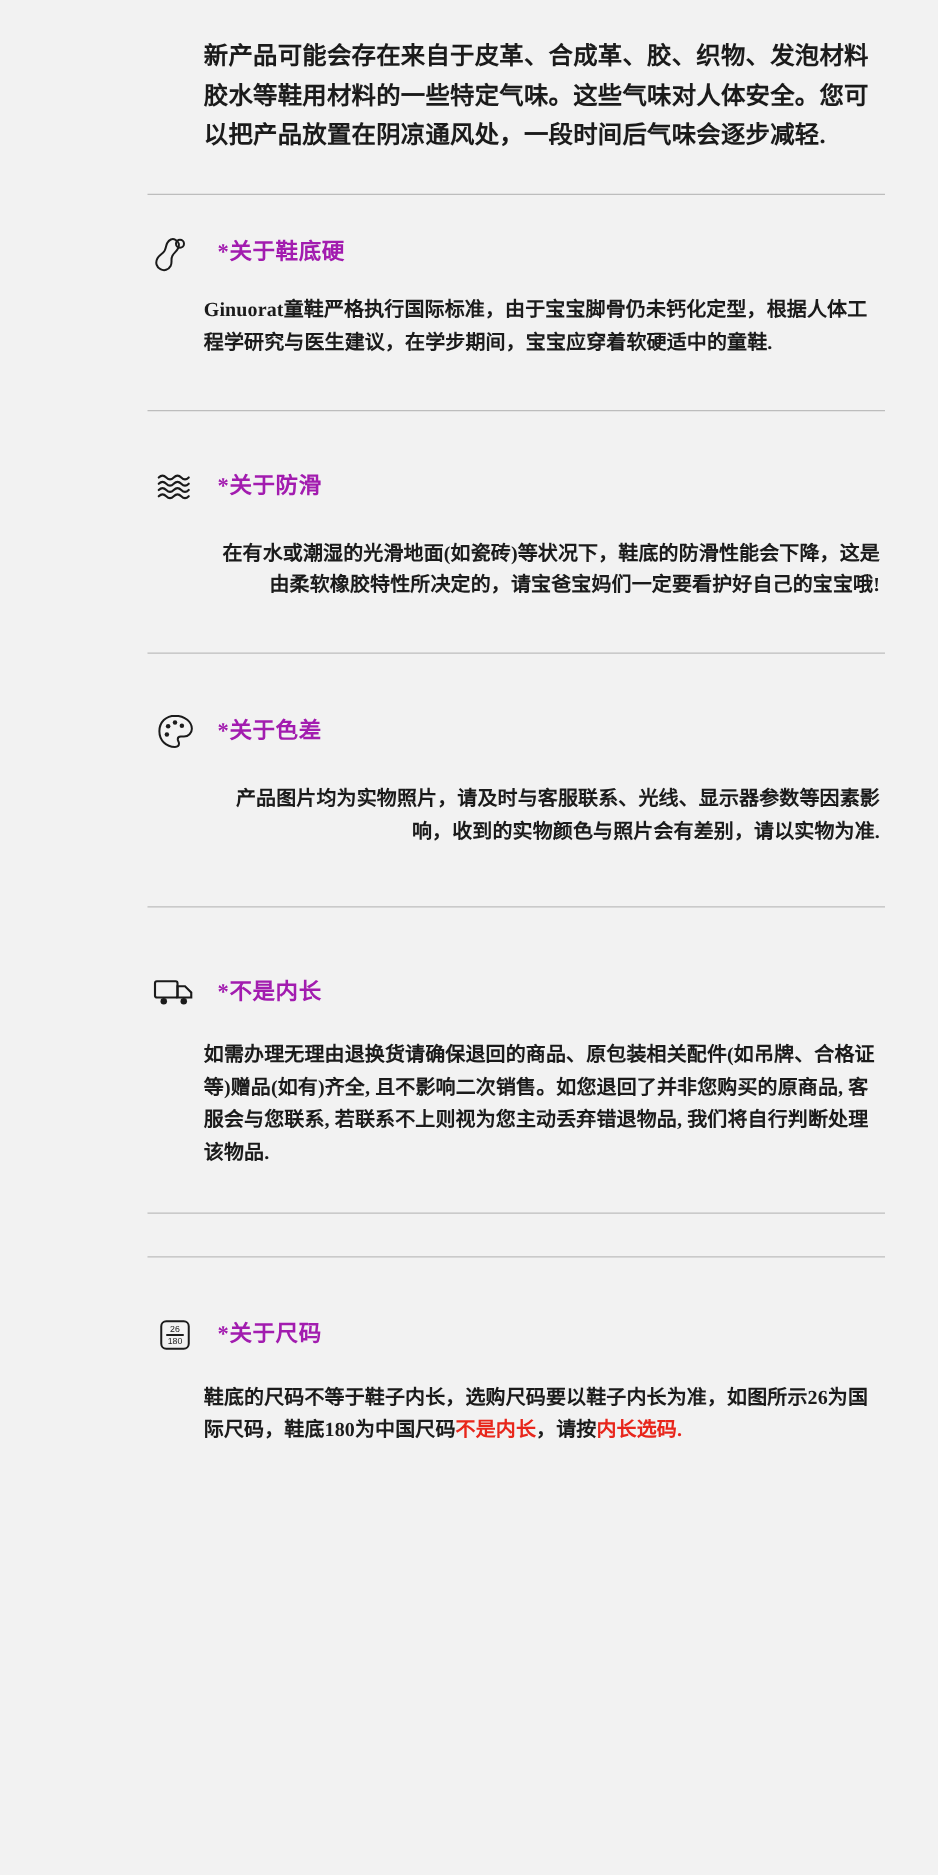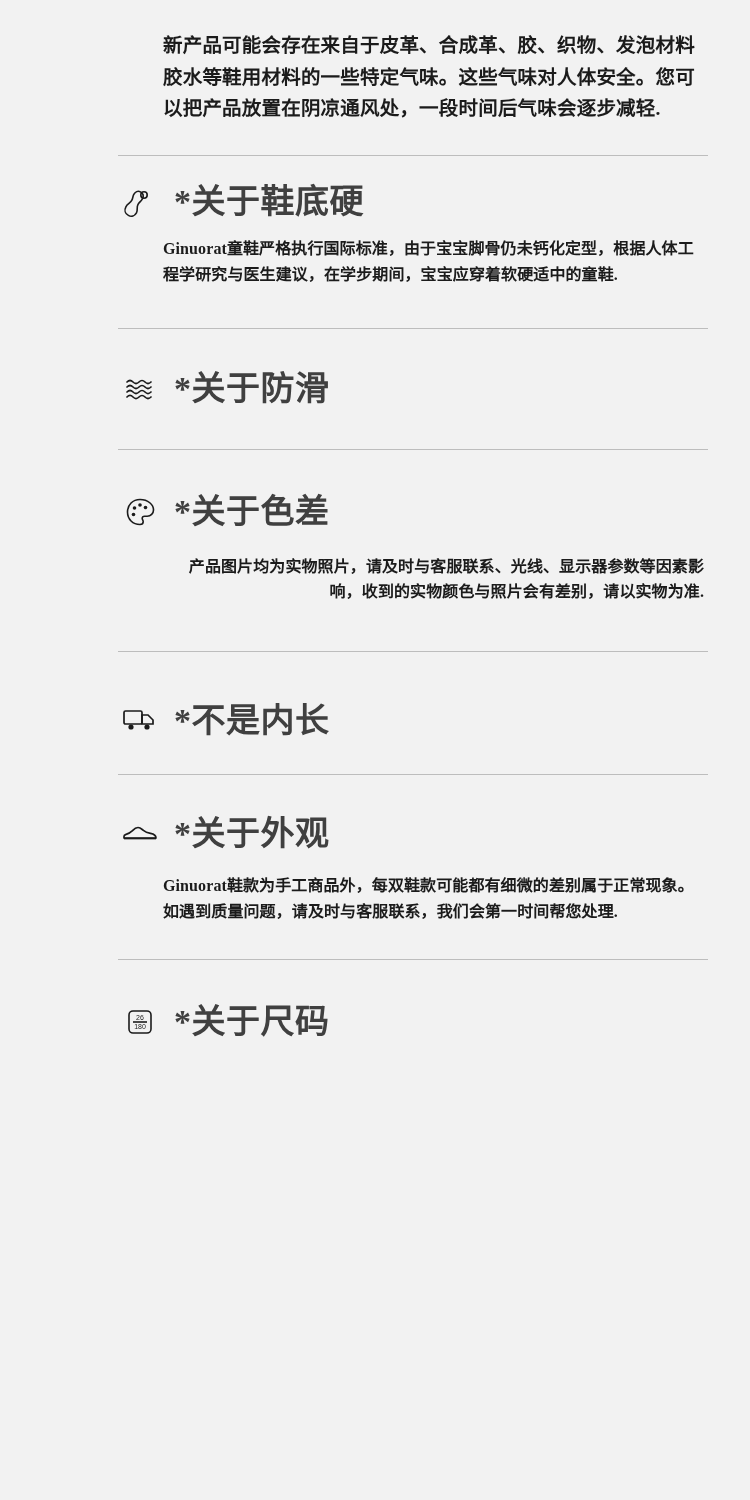--- a/index.html
+++ b/index.html
@@ -63,23 +63,23 @@
     width: 40px;
     height: 40px;
     flex: 0 0 40px;
     display: flex;
     align-items: center;
     justify-content: center;
     color: #1b1b1b;
   }
   .sec-icon svg { display: block; }
   .sec-title {
-    font-size: 34px;
+    font-size: 18px;
     font-weight: 700;
-    color: #404040;
+    color: #a21caf;
     letter-spacing: 0.5px;
     line-height: 1.1;
     font-family: "Liberation Serif", "DejaVu Serif", serif;
   }
   .sec-body {
     margin-top: 16px;
     padding-left: 45px;
     padding-right: 4px;
     font-size: 16px;
     line-height: 1.62;
@@ -141,20 +141,23 @@
         <span class="sec-icon">
           <svg width="32" height="24" viewBox="0 0 32 24" fill="none" stroke="#1b1b1b" stroke-width="1.7" stroke-linecap="round">
             <path d="M3 5c2-2 4-2 6 0s4 2 6 0 4-2 6 0 4 2 6 0"></path>
             <path d="M3 10c2-2 4-2 6 0s4 2 6 0 4-2 6 0 4 2 6 0"></path>
             <path d="M3 15c2-2 4-2 6 0s4 2 6 0 4-2 6 0 4 2 6 0"></path>
             <path d="M3 20c2-2 4-2 6 0s4 2 6 0 4-2 6 0 4 2 6 0"></path>
           </svg>
         </span>
         <span class="sec-title">*关于防滑</span>
       </div>
+      <div class="sec-body">
+        <p>在有水或潮湿的光滑地面(如瓷砖)等状况下，鞋底的防滑性能会下降，这是由柔软橡胶特性所决定的，请宝爸宝妈们一定要看护好自己的宝宝哦!</p>
+      </div>
     </div>
     <div class="divider d-slip"></div>
 
     <div class="section s-color">
       <div class="sec-head">
         <span class="sec-icon">
           <svg width="32" height="32" viewBox="0 0 32 32" fill="none" stroke="#1b1b1b" stroke-width="1.6">
             <path d="M16 3.5C8.8 3.5 3.5 8.8 3.5 16S8.8 28.5 16 28.5c2 0 3.2-1.2 3.2-2.7 0-1.4-1-2.2-1-3.4 0-1.3 1-2.2 2.4-2.2h2.6c3.5 0 6.3-2.8 6.3-6.3 0-5.2-5.4-10.4-13.5-10.4z"></path>
             <circle cx="10.5" cy="12" r="1.8" fill="#1b1b1b" stroke="none"></circle>
             <circle cx="16" cy="9" r="1.8" fill="#1b1b1b" stroke="none"></circle>
@@ -175,47 +178,39 @@
         <span class="sec-icon">
           <svg width="36" height="26" viewBox="0 0 36 26" fill="none" stroke="#1b1b1b" stroke-width="1.7">
             <rect x="2" y="4" width="18" height="13" rx="1.5"></rect>
             <path d="M20 8h6l5 5v4h-11z"></path>
             <circle cx="9" cy="20" r="2.6" fill="#1b1b1b" stroke="none"></circle>
             <circle cx="25" cy="20" r="2.6" fill="#1b1b1b" stroke="none"></circle>
           </svg>
         </span>
         <span class="sec-title">*不是内长</span>
       </div>
+      <div class="sec-body">
+        <p>如需办理无理由退换货请确保退回的商品、原包装相关配件(如吊牌、合格证等)赠品(如有)齐全, 且不影响二次销售。如您退回了并非您购买的原商品, 客服会与您联系, 若联系不上则视为您主动丢弃错退物品, 我们将自行判断处理该物品.</p>
+      </div>
     </div>
     <div class="divider d-return"></div>
 
-    <div class="section s-look">
-      <div class="sec-head">
-        <span class="sec-icon">
-          <svg width="36" height="22" viewBox="0 0 36 22" fill="none" stroke="#1b1b1b" stroke-width="1.7" stroke-linejoin="round">
-            <path d="M2 16h32c0-3-2.5-4-5.5-4.6-3-.6-5-1.2-7.5-3.3-1.6-1.3-3-2.6-5-2.6-2.5 0-4 1.6-5.5 3.2C8.6 10.6 6 12 3.5 12.6 2.6 12.9 2 13.6 2 14.6z"></path>
-            <path d="M2 16.5h32"></path>
-          </svg>
-        </span>
-        <span class="sec-title">*关于外观</span>
-      </div>
-      <div class="sec-body">
-        <p>Ginuorat鞋款为手工商品外，每双鞋款可能都有细微的差别属于正常现象。如遇到质量问题，请及时与客服联系，我们会第一时间帮您处理.</p>
-      </div>
-    </div>
     <div class="divider d-look"></div>
 
     <div class="section s-size">
       <div class="sec-head">
         <span class="sec-icon">
           <svg width="34" height="34" viewBox="0 0 34 34" fill="none" stroke="#1b1b1b" stroke-width="1.6">
             <rect x="6" y="6" width="22" height="22" rx="4"></rect>
             <line x1="10" y1="17" x2="24" y2="17"></line>
             <text x="17" y="14.6" text-anchor="middle" font-size="7" font-family="Liberation Sans, sans-serif" fill="#1b1b1b" stroke="none">26</text>
             <text x="17" y="24.4" text-anchor="middle" font-size="7" font-family="Liberation Sans, sans-serif" fill="#1b1b1b" stroke="none">180</text>
           </svg>
         </span>
         <span class="sec-title">*关于尺码</span>
       </div>
+      <div class="sec-body">
+        <p><span>鞋底的尺码不等于鞋子内长，选购尺码要以鞋子内长为准，如图所示26为国际尺码，鞋底180为中国尺码</span><span class="hl-red">不是内长</span><span>，请按</span><span class="hl-red">内长选码.</span></p>
+      </div>
     </div>
 
   </div>
 </div>
 
 </body></html>

